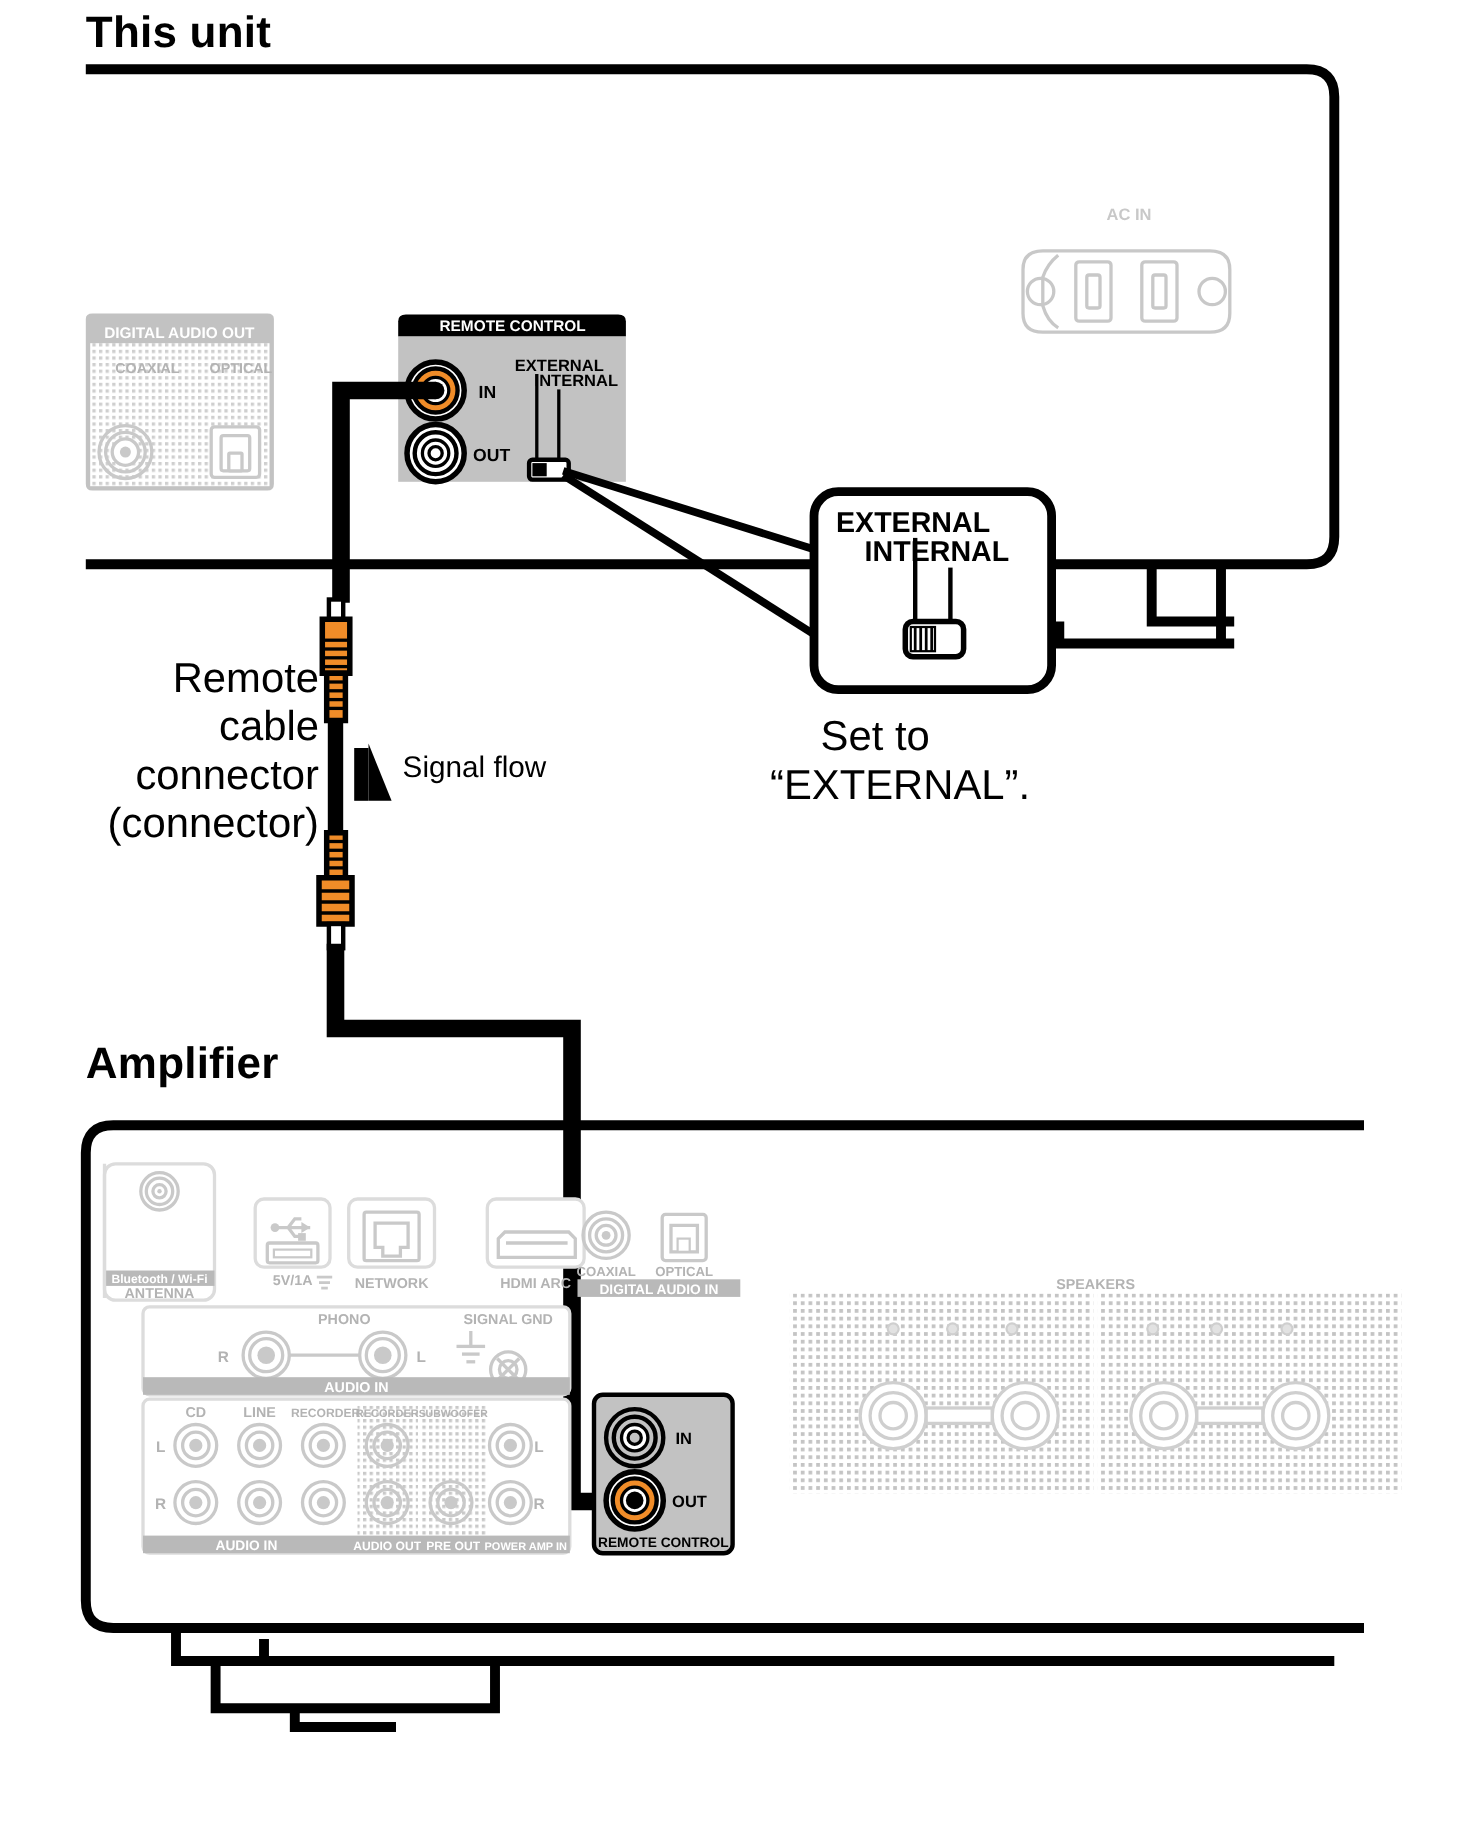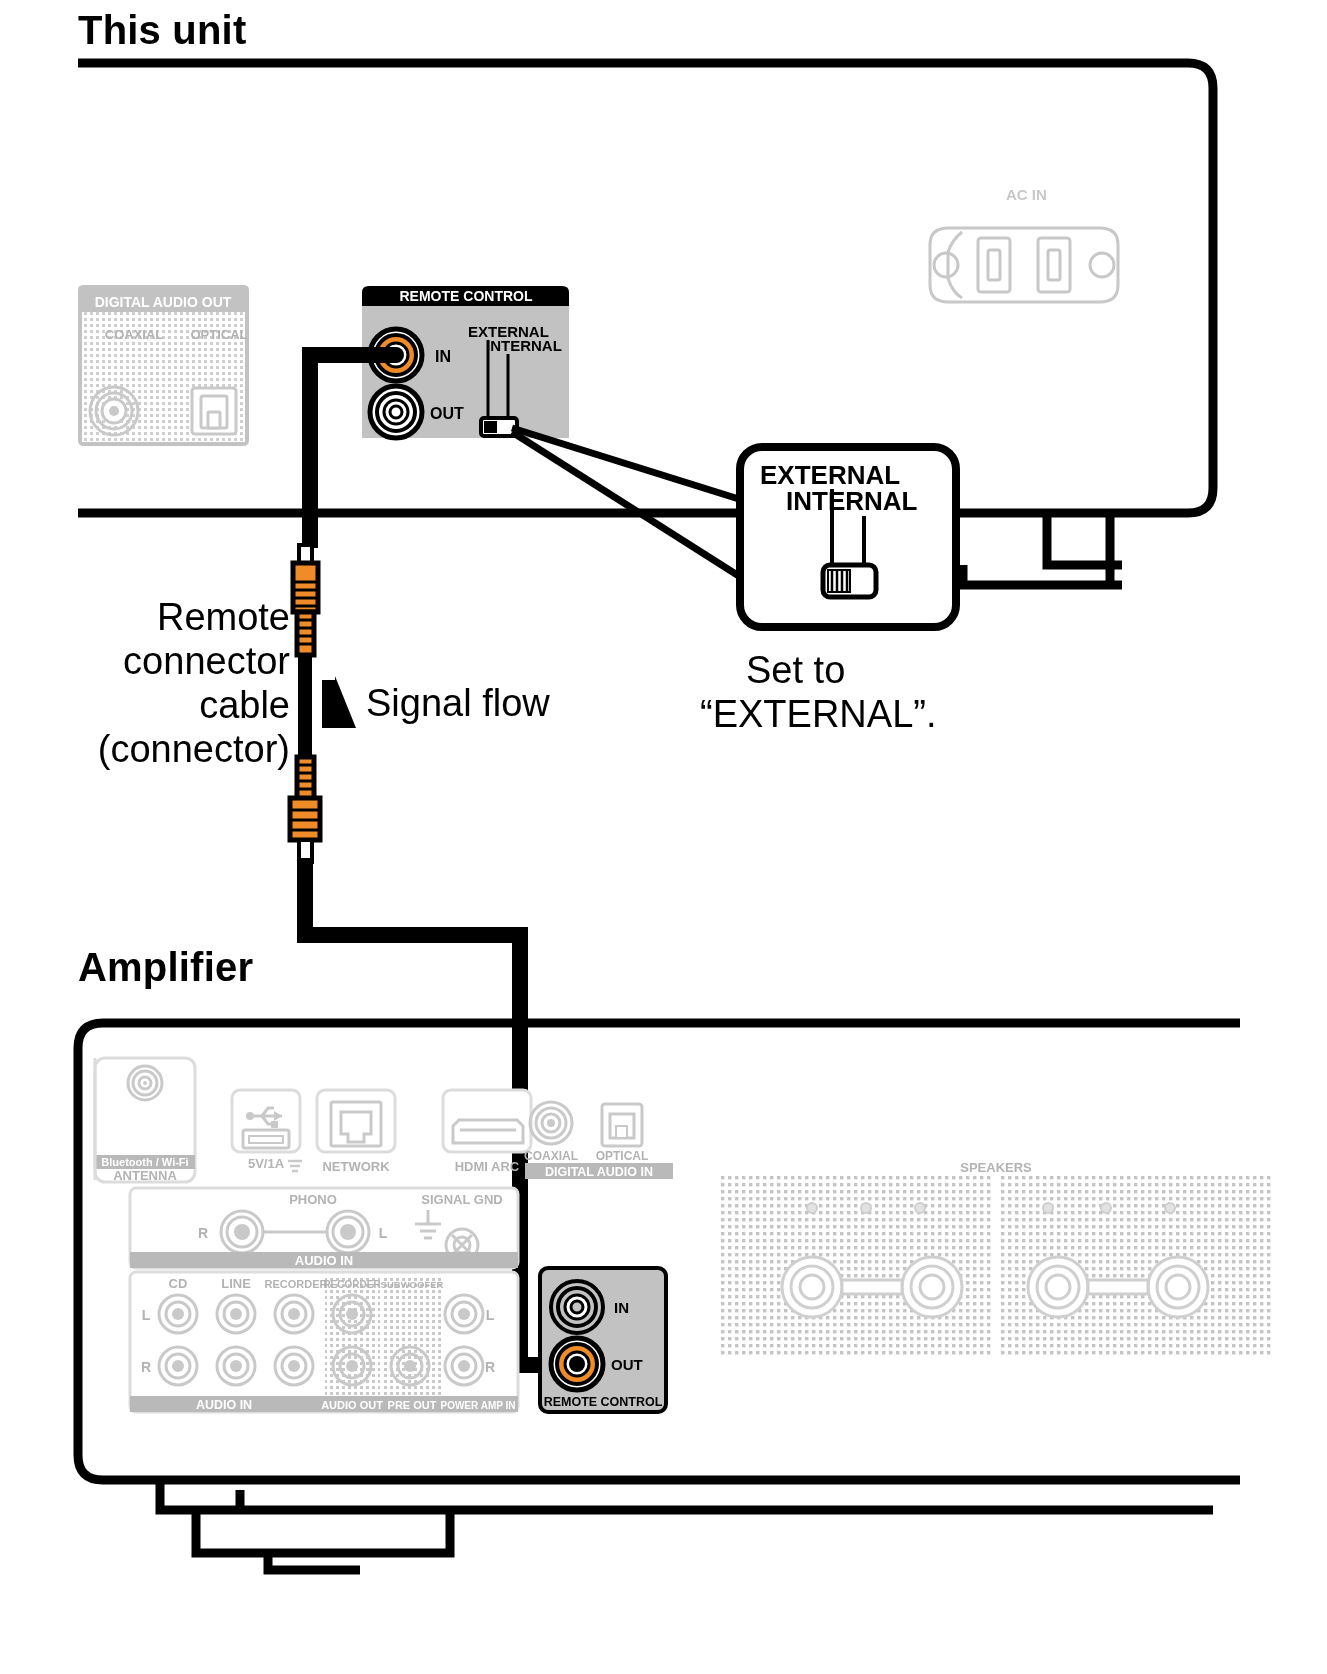--- a/index.html
+++ b/index.html
@@ -388,25 +388,25 @@
         <circle cx="1178" cy="1287" r="30" fill="#ffffff" stroke="#cfcfcf" stroke-width="3"></circle>
         <circle cx="1178" cy="1287" r="21" fill="#ffffff" stroke="#cfcfcf" stroke-width="3"></circle>
         <circle cx="1178" cy="1287" r="12" fill="#ffffff" stroke="#cfcfcf" stroke-width="3"></circle>
         <rect x="1088" y="1280" width="60" height="14" fill="#ffffff" stroke="#cfcfcf" stroke-width="3"></rect>
       </g>
     </g>
   </svg>
 
   <div class="lbl big" style="left:10px;top:595px;width:280px;">
     <div>Remote</div>
+    <div>cable</div>
     <div>connector</div>
-    <div>cable</div>
     <div>(connector)</div>
   </div>
 
-  <div class="lbl" style="left:366px;top:682px;font-size:38px;">Signal flow</div>
+  <div class="lbl" style="left:366px;top:682px;font-size:27px;">Signal flow</div>
 
   <div class="lbl big" style="left:700px;top:648px;width:300px;text-align:left;">
     <div style="margin-left:46px;">Set to</div>
     <div>“EXTERNAL”.</div>
   </div>
 
 </div>
 
 </body></html>

